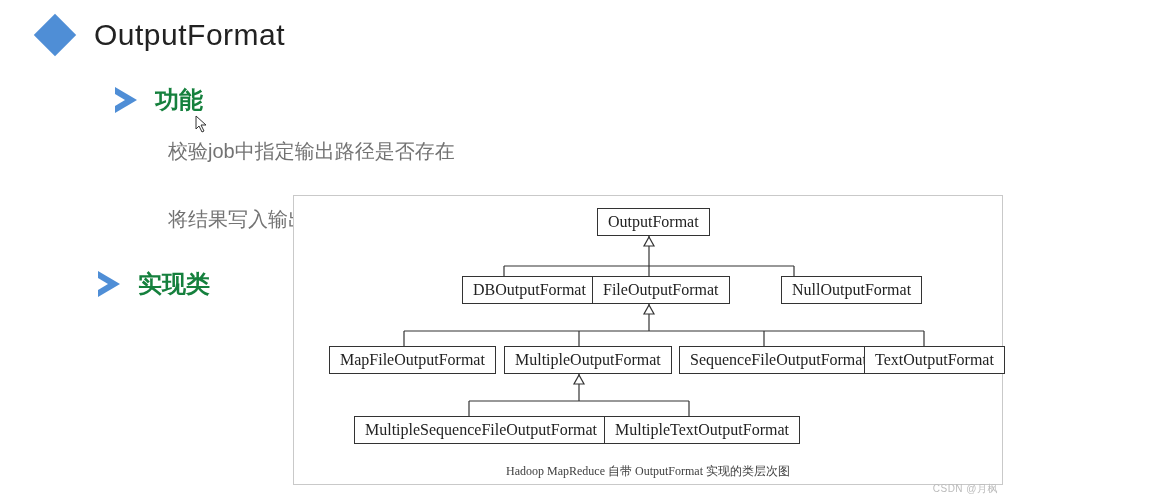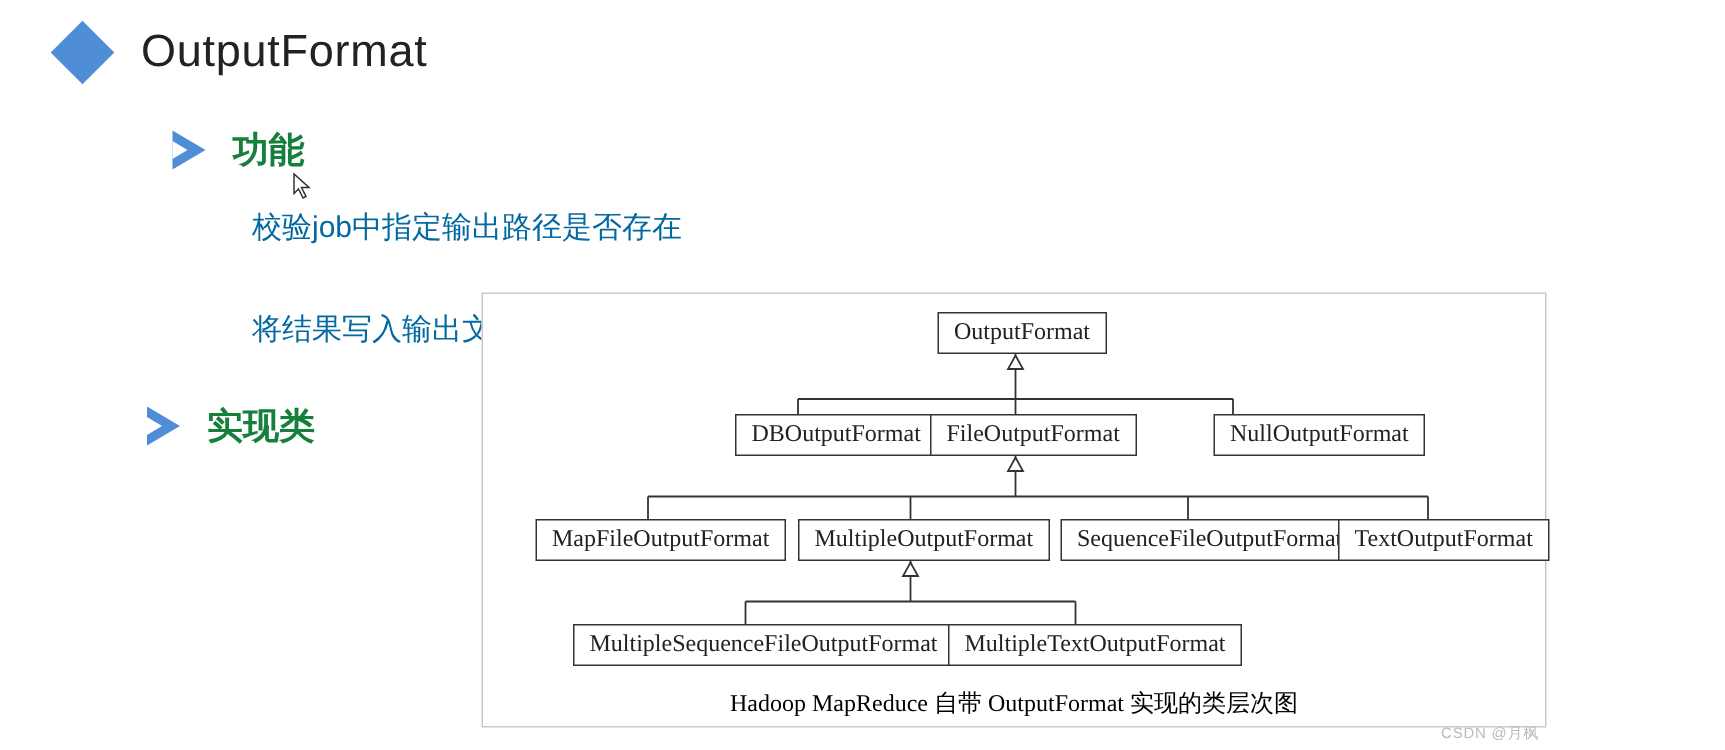--- a/index.html
+++ b/index.html
@@ -10,21 +10,20 @@
     background: #ffffff;
     font-family: "Microsoft YaHei", "PingFang SC", Arial, sans-serif;
     color: #222;
     overflow: hidden;
     position: relative;
   }
   .page {
     position: relative;
     width: 1008px;
     height: 500px;
-    padding-left: 28px;
   }
 
   
   .title-row {
     position: absolute;
     left: 40px;
     top: 18px;
     display: flex;
     align-items: center;
   }
@@ -70,21 +69,21 @@
     border-left:10px solid #fff;
   }
   .section-label {
     font-size: 24px;
     font-weight: 600;
     color: #15803d;
   }
   .sub-text {
     position: absolute;
     font-size: 20px;
-    color: #0369a1;
+    color: #737373;
   }
   .cursor-icon {
     position: absolute;
     left: 195px;
     top: 115px;
     width: 14px;
     height: 18px;
   }
   .cursor-icon svg { width: 14px; height: 18px; }
 
@@ -118,22 +117,22 @@
     text-align: center;
     box-sizing: border-box;
   }
   .caption {
     position: absolute;
     bottom: 4px;
     left: 0;
     width: 100%;
     text-align: center;
     font-family: "SimSun","Songti SC","Times New Roman",serif;
-    font-size: 16px;
-    color: #000000;
+    font-size: 12px;
+    color: #404040;
   }
 
   .watermark {
     position: absolute;
     right: 10px;
     bottom: 4px;
     font-size: 10px;
     color: #bbb;
     letter-spacing: 0.5px;
   }

